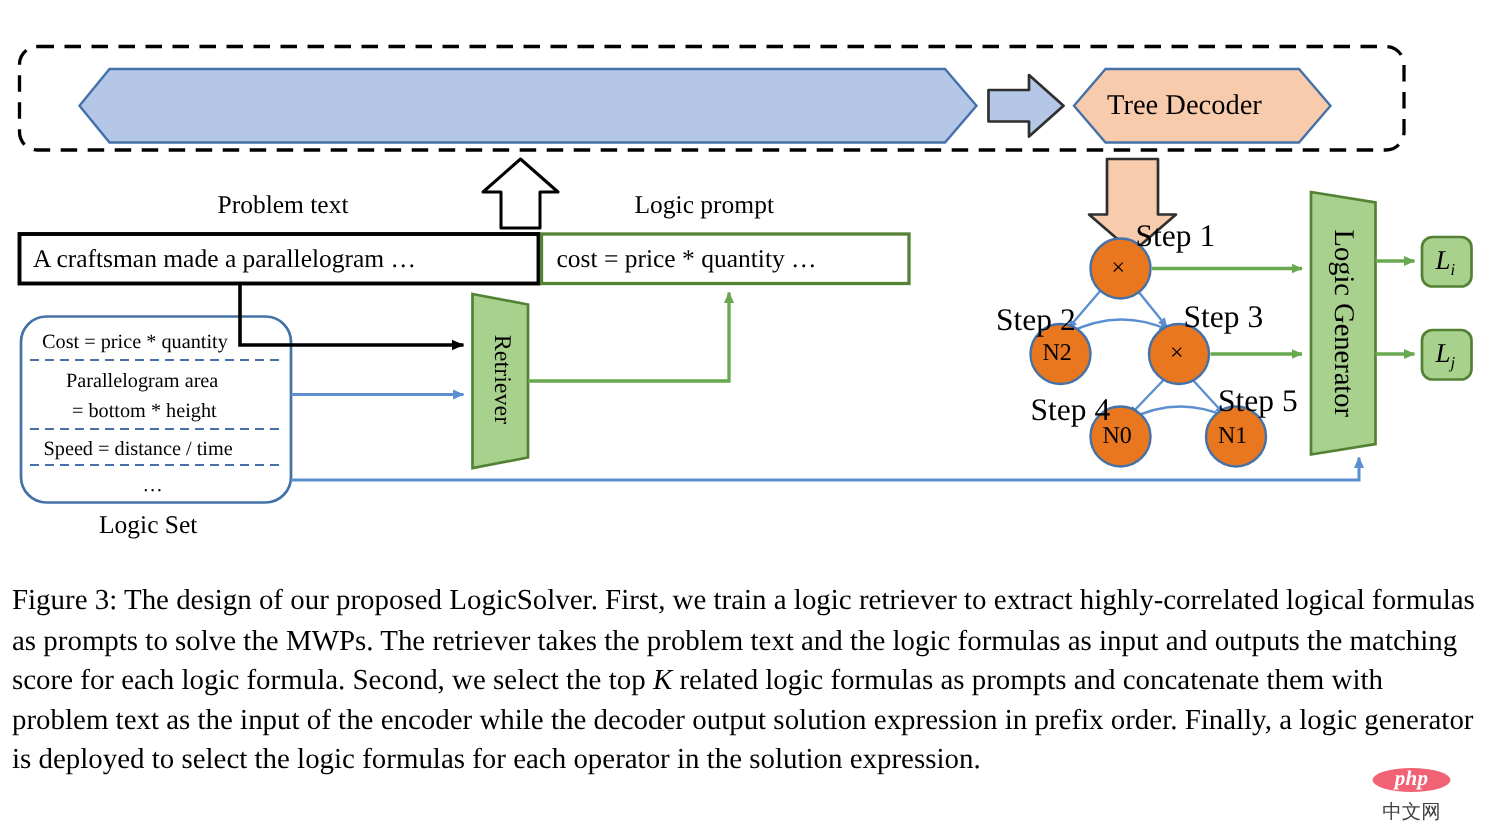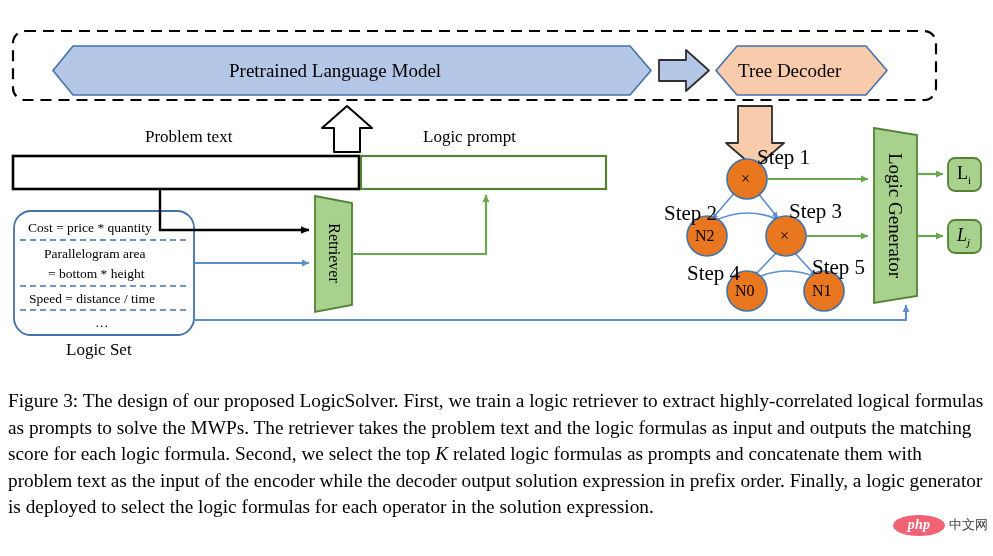--- a/index.html
+++ b/index.html
@@ -53,21 +53,21 @@
     text-align: left;
     color: #000;
   }
   #caption .kitalic { font-style: italic; font-family: "Liberation Serif", serif; }
 
   
   #watermark {
     position: absolute;
     left: 893px; top: 512px;
     width: 96px; height: 26px;
-    display: flex; align-items: center; gap: 4px;
+    display: flex; align-items: center; gap: 4px; flex-direction: column;
   }
   #watermark .php-pill {
     width: 52px; height: 21px;
     border-radius: 50%;
     background: #f06274;
     display: flex; align-items: center; justify-content: center;
   }
   #watermark .php-pill span {
     color: #fff;
     font-family: "Liberation Serif", serif;
@@ -214,29 +214,30 @@
 
     <g>
       <rect x="948" y="158" width="33" height="33" rx="7" ry="7" fill="#a9d18e" stroke="#548235" stroke-width="1.8"></rect>
     </g>
     <g>
       <rect x="948" y="220" width="33" height="33" rx="7" ry="7" fill="#a9d18e" stroke="#548235" stroke-width="1.8"></rect>
     </g>
   </svg>
 
 
-  <div class="lbl lbl-shape" style="left:229px; top:61px;">Pretrained Language Model</div>
 
   <div class="lbl lbl-shape" style="left:738px; top:61px;">Tree Decoder</div>
 
   <div class="lbl lbl-title" style="left:145px; top:128px;">Problem text</div>
 
   <div class="lbl lbl-title" style="left:423px; top:128px;">Logic prompt</div>
 
-
+  <div class="lbl lbl-box" style="left:22px; top:164px;">A craftsman made a parallelogram …</div>
+
+  <div class="lbl lbl-box" style="left:371px; top:164px;">cost = price * quantity …</div>
 
   <div style="position:absolute; left:295px; top:214px; width:77px; height:77px;
               display:flex; align-items:center; justify-content:center;">
     <div class="lbl lbl-small vert" style="position:relative; left:0; top:0;">Retriever</div>
   </div>
 
   <div style="position:absolute; left:831px; top:151px; width:129px; height:129px;
               display:flex; align-items:center; justify-content:center;">
     <div class="lbl lbl-shape vert" style="position:relative; left:0; top:0;">Logic Generator</div>
   </div>
@@ -257,21 +258,21 @@
   <div class="lbl lbl-node" style="left:780px; top:228px;">×</div>
   <div class="lbl lbl-node" style="left:735px; top:283px;">N0</div>
   <div class="lbl lbl-node" style="left:812px; top:283px;">N1</div>
 
   <div class="lbl lbl-step" style="left:757px; top:147px;">Step 1</div>
   <div class="lbl lbl-step" style="left:664px; top:203px;">Step 2</div>
   <div class="lbl lbl-step" style="left:789px; top:201px;">Step 3</div>
   <div class="lbl lbl-step" style="left:687px; top:263px;">Step 4</div>
   <div class="lbl lbl-step" style="left:812px; top:257px;">Step 5</div>
 
-  <div class="lbl" style="left:957px; top:164px; font-size:18px; "><span>L</span><sub style="font-size:11px;">i</sub></div>
+  <div class="lbl" style="left:957px; top:164px; font-size:18px; font-style:italic;"><span>L</span><sub style="font-size:11px;">i</sub></div>
 
   <div class="lbl" style="left:957px; top:226px; font-size:18px; font-style:italic;"><span>L</span><sub style="font-size:11px;">j</sub></div>
 
 </div>
 
 <div id="caption"><span>Figure 3:</span><span> The design of our proposed LogicSolver. First, we train a logic retriever to extract highly-correlated logical formulas as prompts to solve the MWPs. The retriever takes the problem text and the logic formulas as input and outputs the matching score for each logic formula. Second, we select the top </span><span class="kitalic">K</span><span> related logic formulas as prompts and concatenate them with problem text as the input of the encoder while the decoder output solution expression in prefix order. Finally, a logic generator is deployed to select the logic formulas for each operator in the solution expression.</span></div>
 
 <div id="watermark">
   <div class="php-pill">
     <span>php</span>

